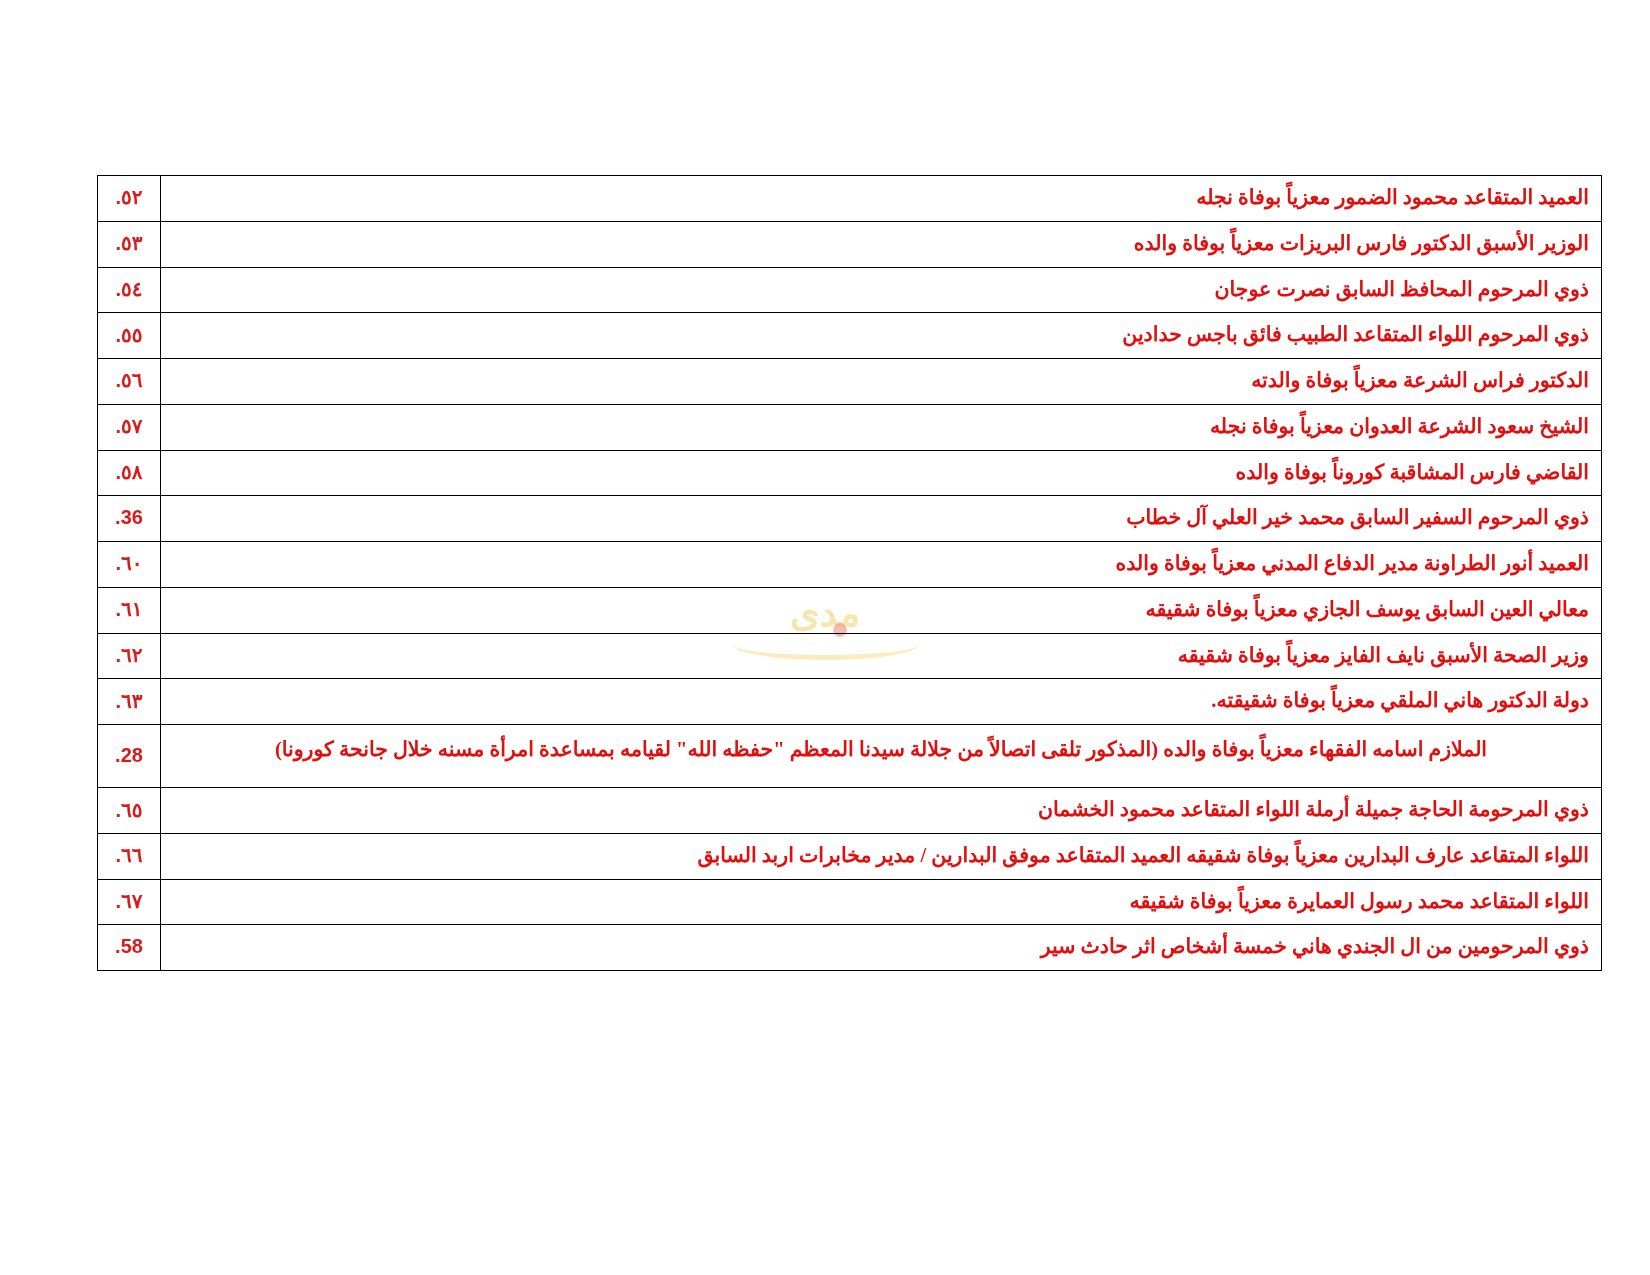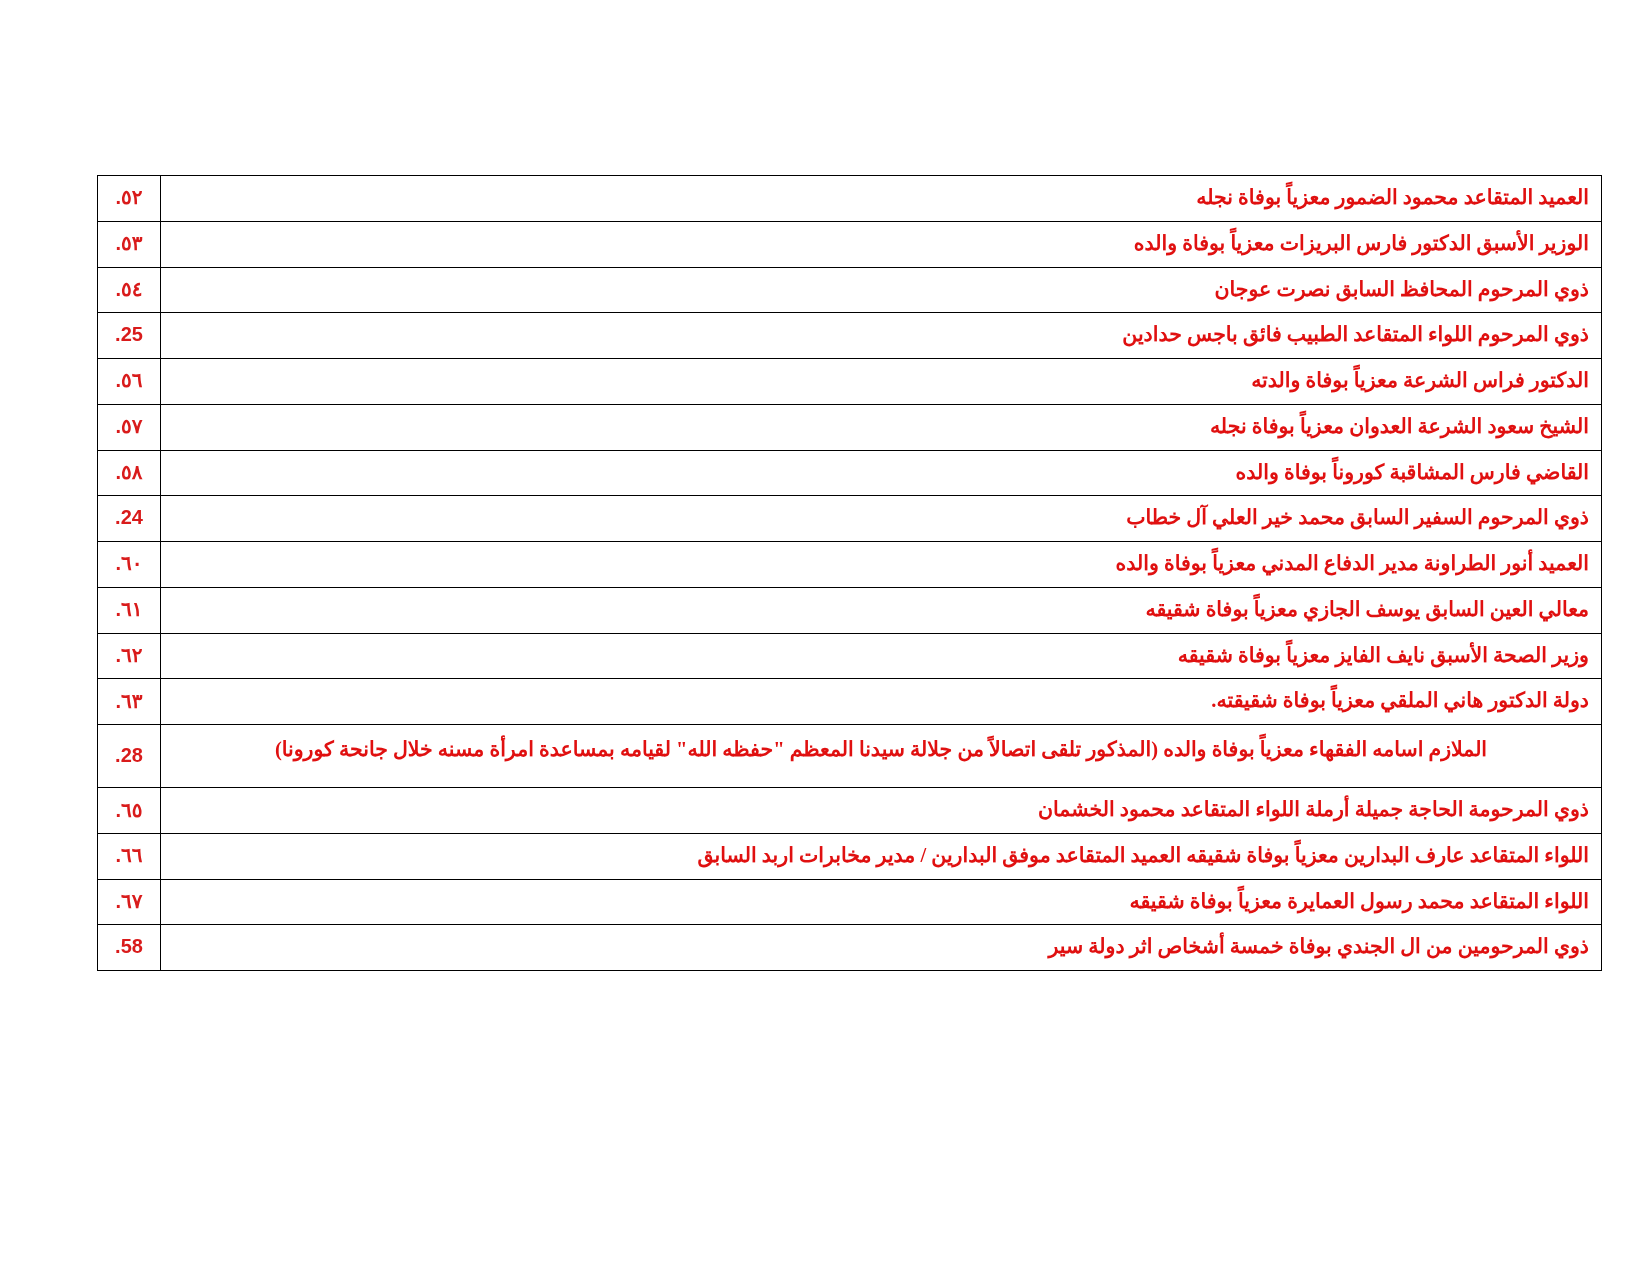--- a/index.html
+++ b/index.html
@@ -115,54 +115,59 @@
     opacity: 0.65;
   }
 
   .doc-table { position: absolute; z-index: 1; }
 </style>
 </head>
 <body>
 
 <div class="page">
 
+  <div class="watermark">
+    <div class="wm-text">مدى</div>
+    <div class="wm-swoosh"></div>
+    <div class="wm-dot"></div>
+  </div>
 
   <table class="doc-table">
     <tbody id="table-body">
         <tr>
           <td class="text-cell">العميد المتقاعد محمود الضمور معزياً بوفاة نجله</td>
           <td class="num-cell">٥٢.</td>
         </tr>
         <tr>
           <td class="text-cell">الوزير الأسبق الدكتور فارس البريزات معزياً بوفاة والده</td>
           <td class="num-cell">٥٣.</td>
         </tr>
         <tr>
           <td class="text-cell">ذوي المرحوم المحافظ السابق نصرت عوجان</td>
           <td class="num-cell">٥٤.</td>
         </tr>
         <tr>
           <td class="text-cell">ذوي المرحوم اللواء المتقاعد الطبيب فائق باجس حدادين</td>
-          <td class="num-cell">25.</td>
+          <td class="num-cell">٥٥.</td>
         </tr>
         <tr>
           <td class="text-cell">الدكتور فراس الشرعة معزياً بوفاة والدته</td>
           <td class="num-cell">٥٦.</td>
         </tr>
         <tr>
           <td class="text-cell">الشيخ سعود الشرعة العدوان معزياً بوفاة نجله</td>
           <td class="num-cell">٥٧.</td>
         </tr>
         <tr>
           <td class="text-cell">القاضي فارس المشاقبة كوروناً بوفاة والده</td>
           <td class="num-cell">٥٨.</td>
         </tr>
         <tr>
           <td class="text-cell">ذوي المرحوم السفير السابق محمد خير العلي آل خطاب</td>
-          <td class="num-cell">24.</td>
+          <td class="num-cell">36.</td>
         </tr>
         <tr>
           <td class="text-cell">العميد أنور الطراونة مدير الدفاع المدني معزياً بوفاة والده</td>
           <td class="num-cell">٦٠.</td>
         </tr>
         <tr>
           <td class="text-cell">معالي العين السابق يوسف الجازي معزياً بوفاة شقيقه</td>
           <td class="num-cell">٦١.</td>
         </tr>
         <tr>
@@ -183,19 +188,19 @@
         </tr>
         <tr>
           <td class="text-cell">اللواء المتقاعد عارف البدارين معزياً بوفاة شقيقه العميد المتقاعد موفق البدارين / مدير مخابرات اربد السابق</td>
           <td class="num-cell">٦٦.</td>
         </tr>
         <tr>
           <td class="text-cell">اللواء المتقاعد محمد رسول العمايرة معزياً بوفاة شقيقه</td>
           <td class="num-cell">٦٧.</td>
         </tr>
         <tr>
-          <td class="text-cell">ذوي المرحومين من ال الجندي بوفاة خمسة أشخاص اثر دولة سير</td>
+          <td class="text-cell">ذوي المرحومين من ال الجندي هاني خمسة أشخاص اثر حادث سير</td>
           <td class="num-cell">58.</td>
         </tr>
       </tbody>
   </table>
 
 </div>
 
 </body></html>

